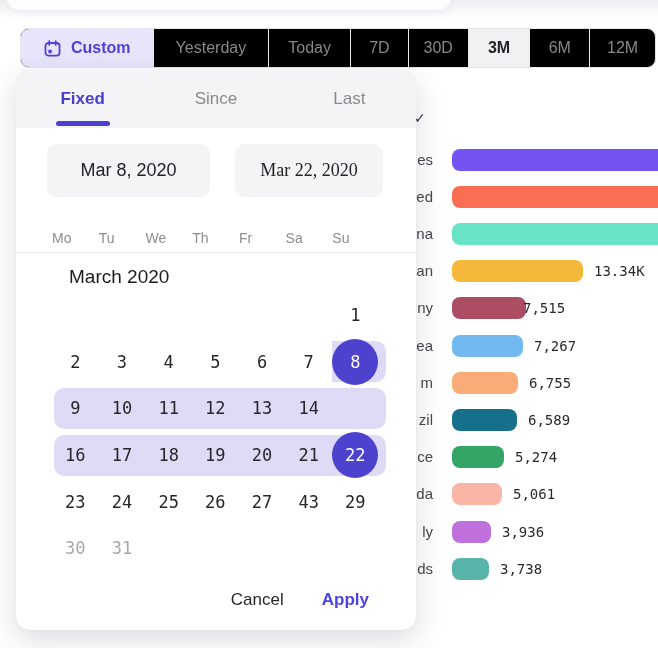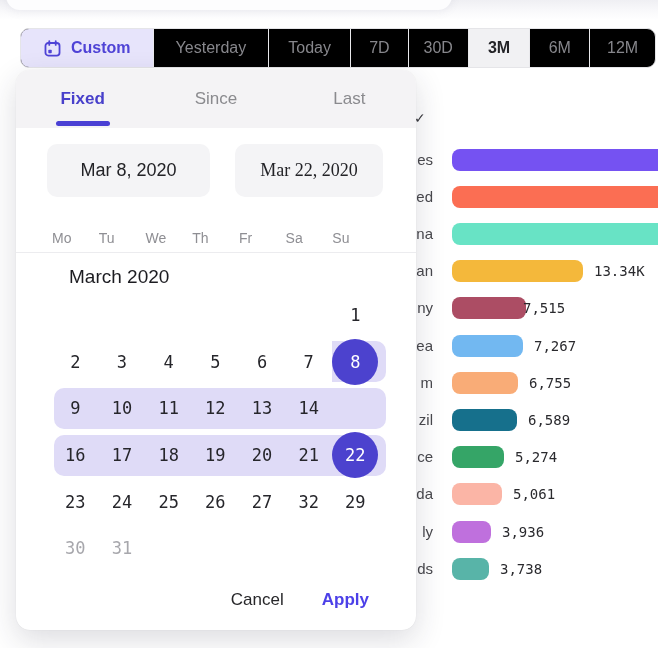--- a/index.html
+++ b/index.html
@@ -279,21 +279,21 @@
           <div class="cell" style="left: 93.34px;">
             <span>25</span>
           </div>
           <div class="cell" style="left: 140.01px;">
             <span>26</span>
           </div>
           <div class="cell" style="left: 186.68px;">
             <span>27</span>
           </div>
           <div class="cell" style="left: 233.35px;">
-            <span>32</span>
+            <span>43</span>
           </div>
           <div class="cell" style="left: 280.02px;">
             <span>29</span>
           </div>
         </div>
         <div class="cal-row" style="top: 233px;">
           <div class="cell muted" style="left: 0px;">
             <span>30</span>
           </div>
           <div class="cell muted" style="left: 46.67px;">

